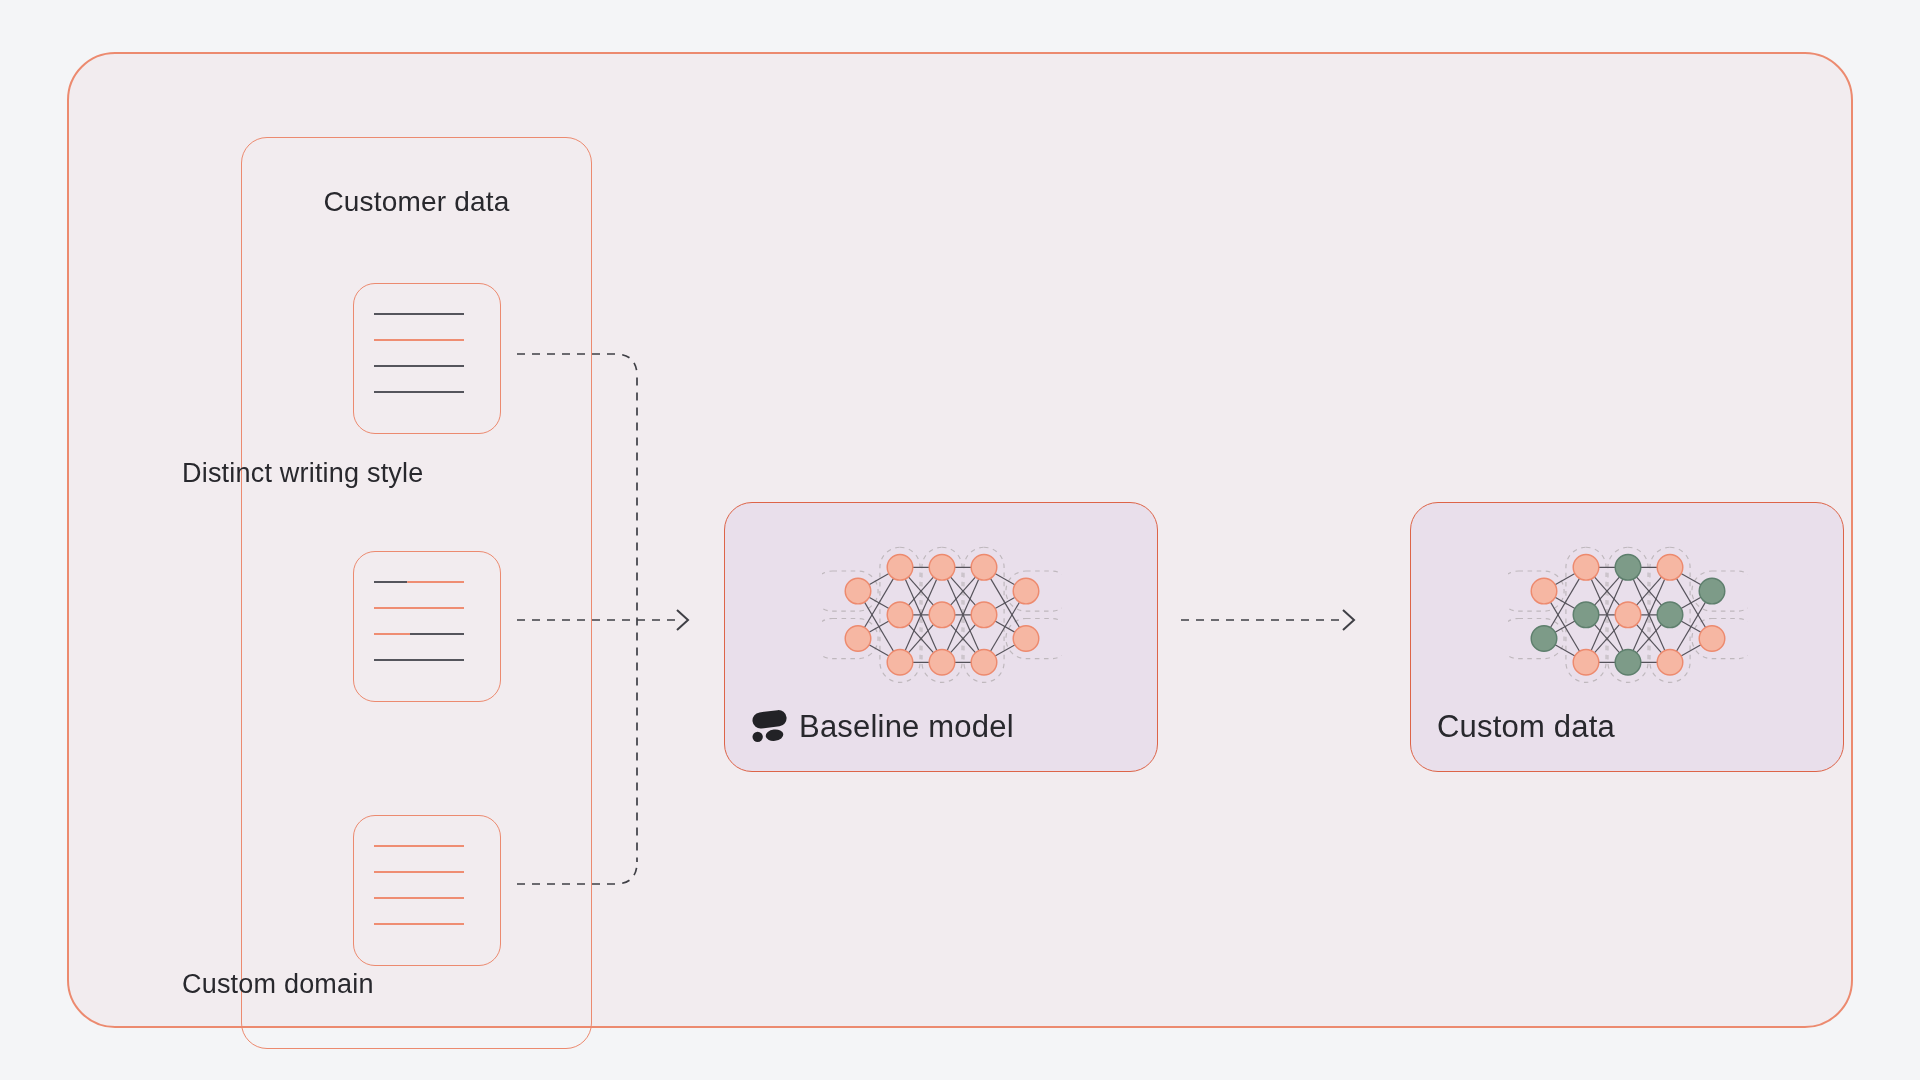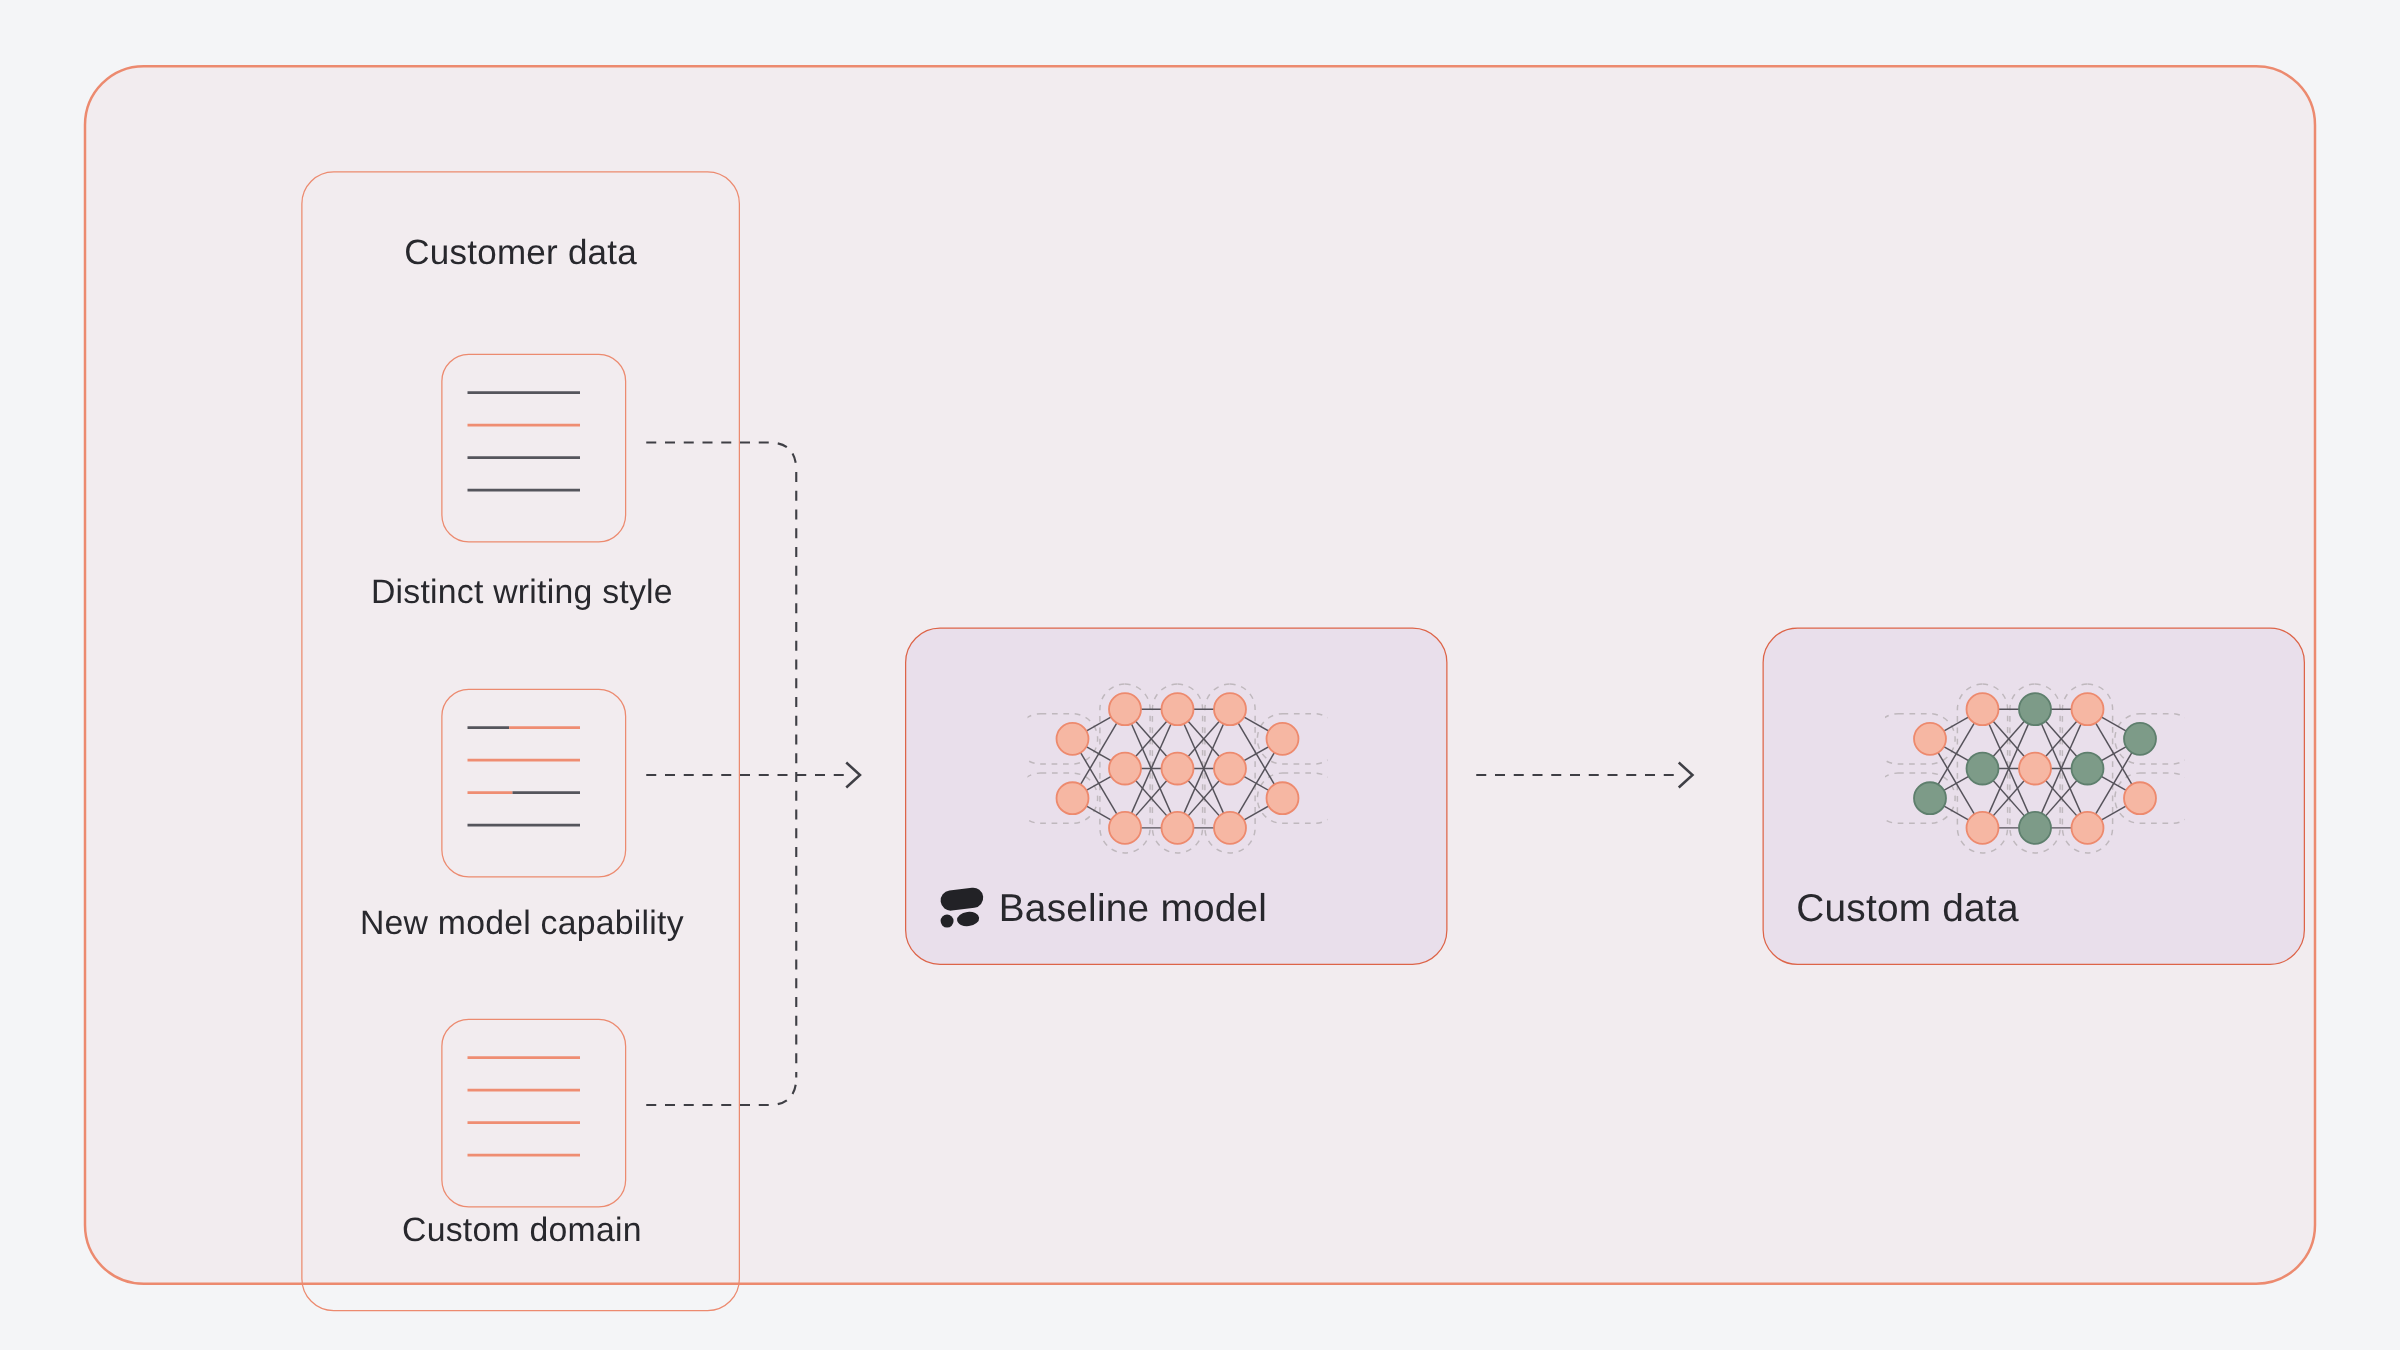--- a/index.html
+++ b/index.html
@@ -13,21 +13,21 @@
   .canvas{position:absolute;left:0;top:0;width:1920px;height:1080px;}
   .outer{position:absolute;left:67px;top:52px;width:1786px;height:976px;
     background:var(--outer-fill,#f2ecef);border:2px solid var(--outer-border,#ec8a6f);border-radius:48px;}
   .panel{position:absolute;left:172px;top:83px;width:351px;height:912px;
     border:1.6px solid var(--outer-border,#ec8a6f);border-radius:26px;}
   .panel-title{position:absolute;left:0;top:48px;width:100%;text-align:center;
     font-size:28px;font-weight:500;color:var(--text,#28282d);letter-spacing:.2px;}
   .doc-card{position:absolute;left:111px;width:148px;height:151px;
     border:1.6px solid var(--outer-border,#ec8a6f);border-radius:22px;}
   .doc-card svg{position:absolute;left:0;top:0;}
-  .doc-label{position:absolute;left:-60px;width:471px;text-align:center;
+  .doc-label{position:absolute;left:-60px;width:471px;text-align:left;
     font-size:27px;font-weight:400;color:var(--text,#28282d);letter-spacing:.2px;}
   .connectors{position:absolute;left:0;top:0;width:1920px;height:1080px;pointer-events:none;}
   .dash-path{fill:none;stroke:var(--connector,#3f3f45);stroke-width:1.7;stroke-dasharray:8 7;}
   .chevron{fill:none;stroke:var(--connector,#3f3f45);stroke-width:2;}
   .model-box{position:absolute;top:448px;width:434px;height:270px;
     background:var(--box-fill,#e9dfeb);border:1.8px solid var(--box-border,#dd6448);border-radius:28px;}
   .model-box.baseline{left:655px}
   .model-box.custom{left:1341px}
   .network{position:absolute;left:97px;top:26px;width:240px;height:168px;}
   .model-label-row{position:absolute;left:26px;bottom:26px;display:flex;align-items:center;gap:11px;
@@ -57,21 +57,20 @@
       <div class="doc-card" style="top:413px">
         <svg class="doc-lines" width="148" height="151" viewBox="0 0 148 151">
             <line x1="20" y1="30" x2="53.3" y2="30" stroke="#55555c" stroke-width="2.2"></line>
             <line x1="53.3" y1="30" x2="110" y2="30" stroke="#ef8d72" stroke-width="2.2"></line>
             <line x1="20" y1="56" x2="110" y2="56" stroke="#ef8d72" stroke-width="2.2"></line>
             <line x1="20" y1="82" x2="56" y2="82" stroke="#ef8d72" stroke-width="2.2"></line>
             <line x1="56" y1="82" x2="110" y2="82" stroke="#55555c" stroke-width="2.2"></line>
             <line x1="20" y1="108" x2="110" y2="108" stroke="#55555c" stroke-width="2.2"></line>
           </svg>
       </div>
-      <div class="doc-label" style="top:585px">New model capability</div>
 
       <div class="doc-card" style="top:677px">
         <svg class="doc-lines" width="148" height="151" viewBox="0 0 148 151">
             <line x1="20" y1="30" x2="110" y2="30" stroke="#ef8d72" stroke-width="2.2"></line>
             <line x1="20" y1="56" x2="110" y2="56" stroke="#ef8d72" stroke-width="2.2"></line>
             <line x1="20" y1="82" x2="110" y2="82" stroke="#ef8d72" stroke-width="2.2"></line>
             <line x1="20" y1="108" x2="110" y2="108" stroke="#ef8d72" stroke-width="2.2"></line>
           </svg>
       </div>
       <div class="doc-label" style="top:831px">Custom domain</div>

